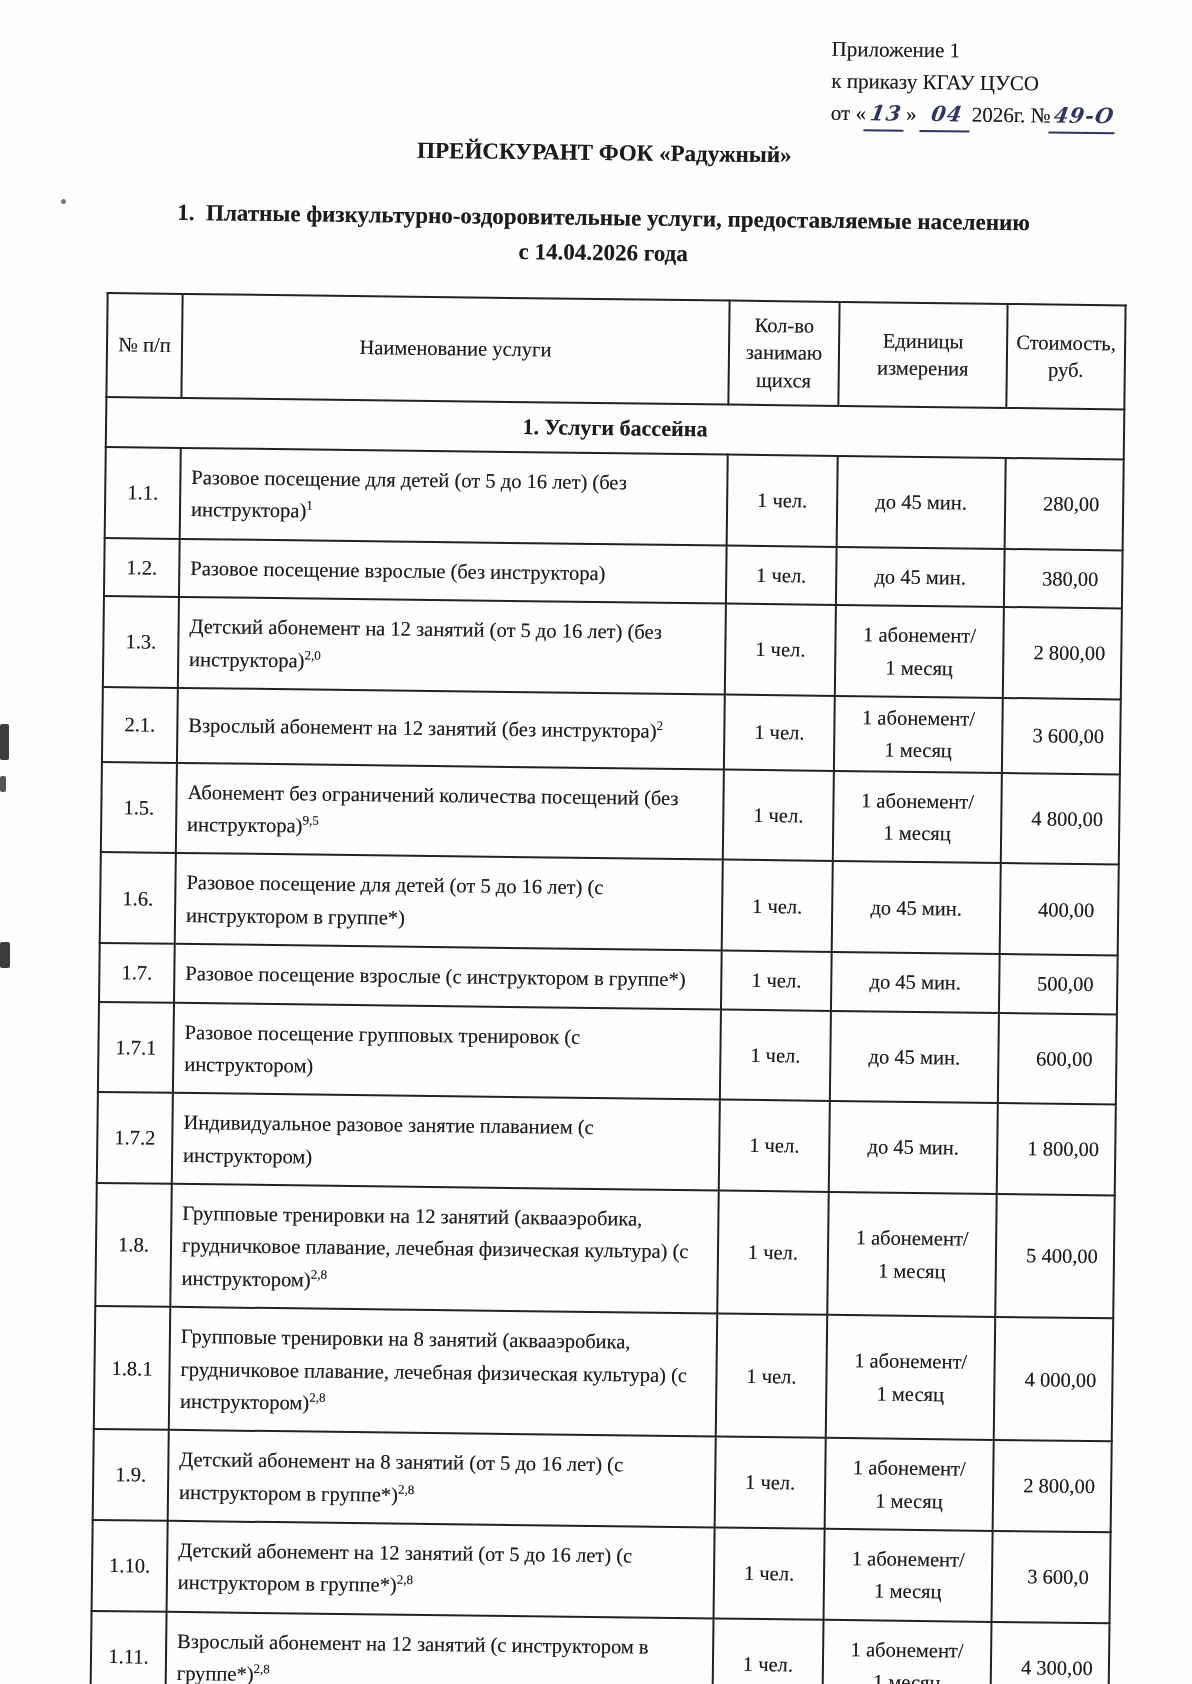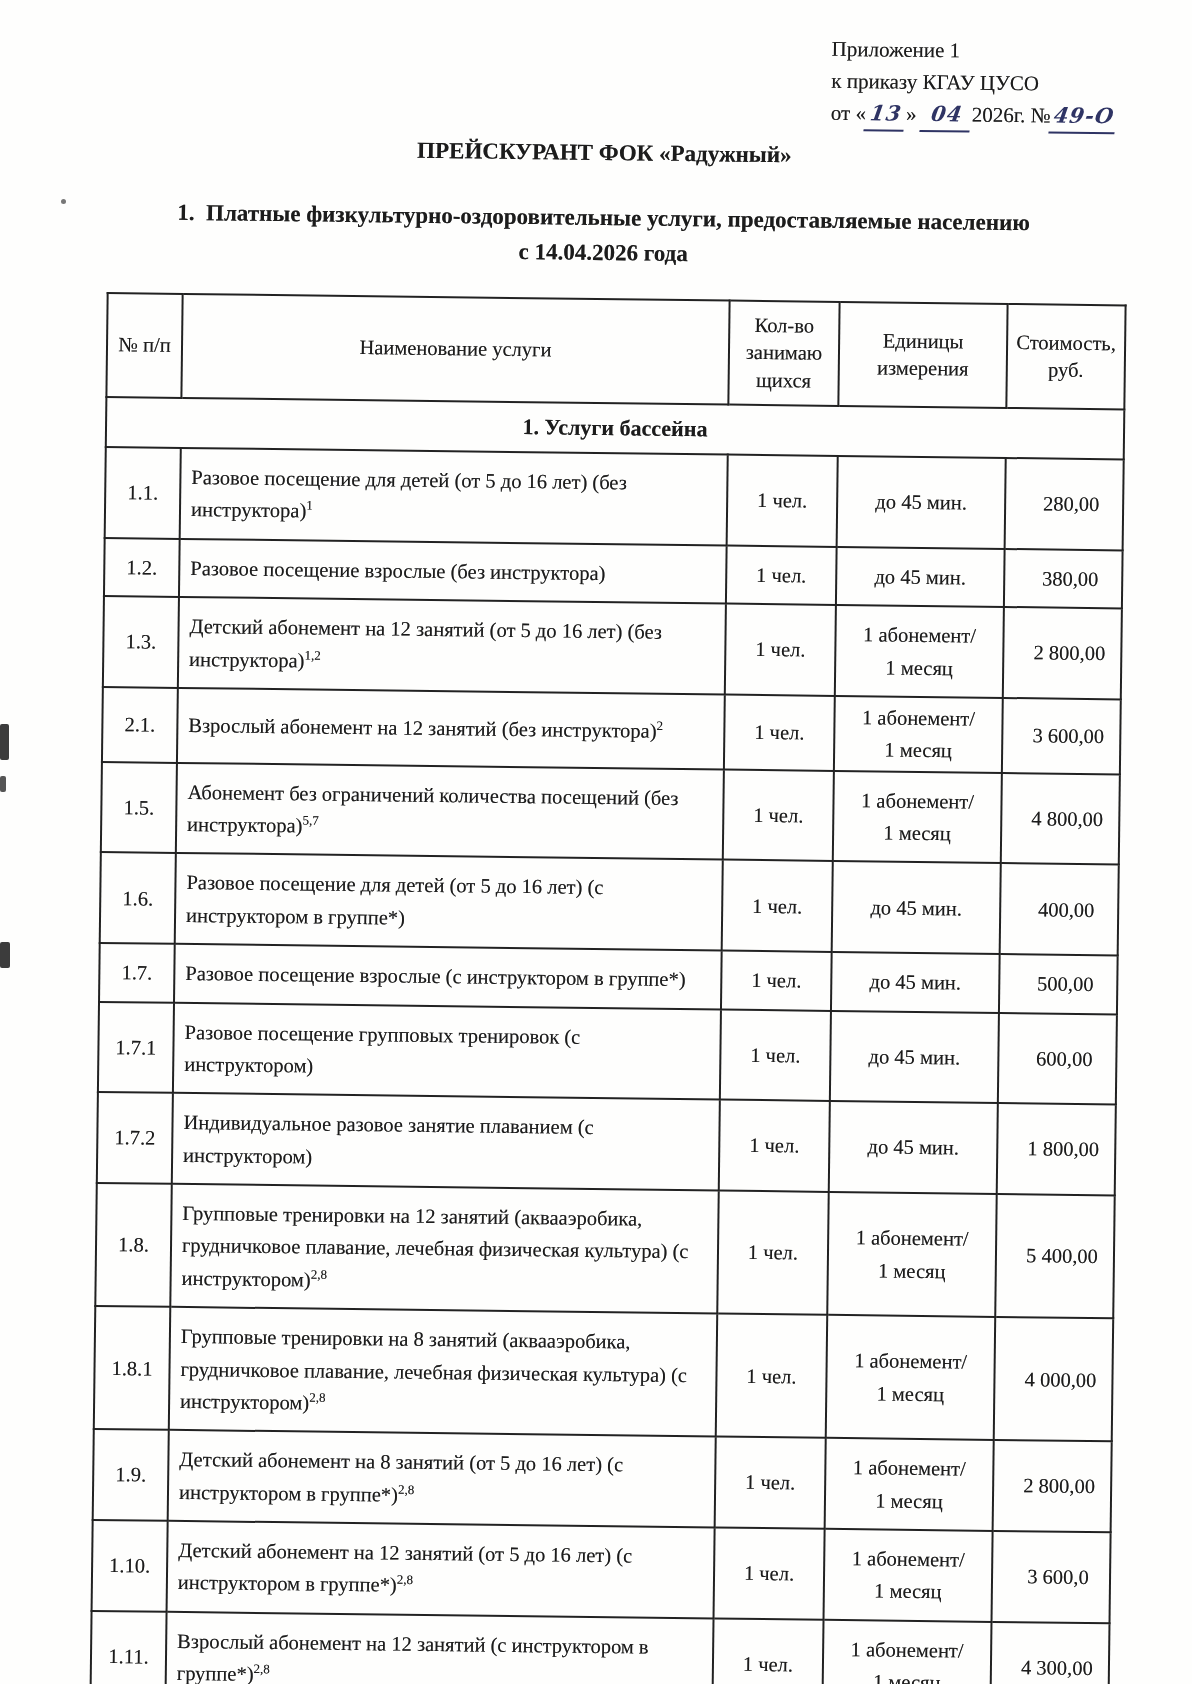--- a/index.html
+++ b/index.html
@@ -130,37 +130,37 @@
   </tr>
         <tr>
     <td class="num">1.2.</td>
     <td class="name"><span class="nm">Разовое посещение взрослые (без инструктора)</span></td>
     <td class="count">1 чел.</td>
     <td class="units">до 45 мин.</td>
     <td class="price">380,00</td>
   </tr>
         <tr>
     <td class="num">1.3.</td>
-    <td class="name"><span class="nm">Детский абонемент на 12 занятий (от 5 до 16 лет) (без инструктора)</span><sup class="sup">1,2</sup></td>
+    <td class="name"><span class="nm">Детский абонемент на 12 занятий (от 5 до 16 лет) (без инструктора)</span><sup class="sup">2,0</sup></td>
     <td class="count">1 чел.</td>
     <td class="units">1 абонемент/
 1 месяц</td>
     <td class="price">2 800,00</td>
   </tr>
         <tr>
     <td class="num">2.1.</td>
     <td class="name"><span class="nm">Взрослый абонемент на 12 занятий (без инструктора)</span><sup class="sup">2</sup></td>
     <td class="count">1 чел.</td>
     <td class="units">1 абонемент/
 1 месяц</td>
     <td class="price">3 600,00</td>
   </tr>
         <tr>
     <td class="num">1.5.</td>
-    <td class="name"><span class="nm">Абонемент без ограничений количества посещений (без инструктора)</span><sup class="sup">5,7</sup></td>
+    <td class="name"><span class="nm">Абонемент без ограничений количества посещений (без инструктора)</span><sup class="sup">9,5</sup></td>
     <td class="count">1 чел.</td>
     <td class="units">1 абонемент/
 1 месяц</td>
     <td class="price">4 800,00</td>
   </tr>
         <tr>
     <td class="num">1.6.</td>
     <td class="name"><span class="nm">Разовое посещение для детей (от 5 до 16 лет) (с инструктором в группе*)</span></td>
     <td class="count">1 чел.</td>
     <td class="units">до 45 мин.</td>

